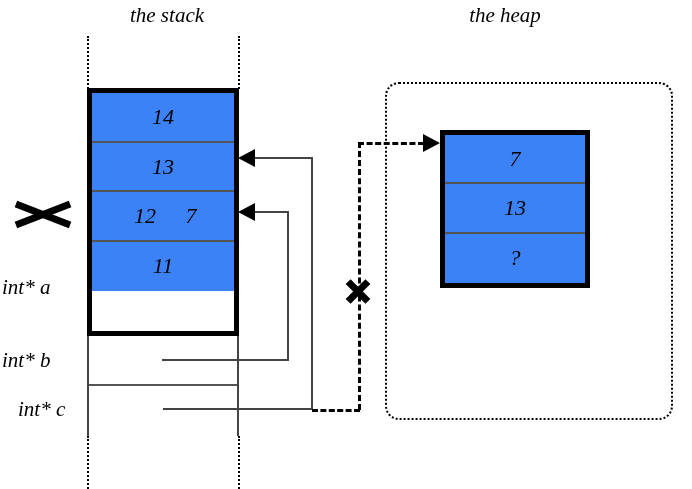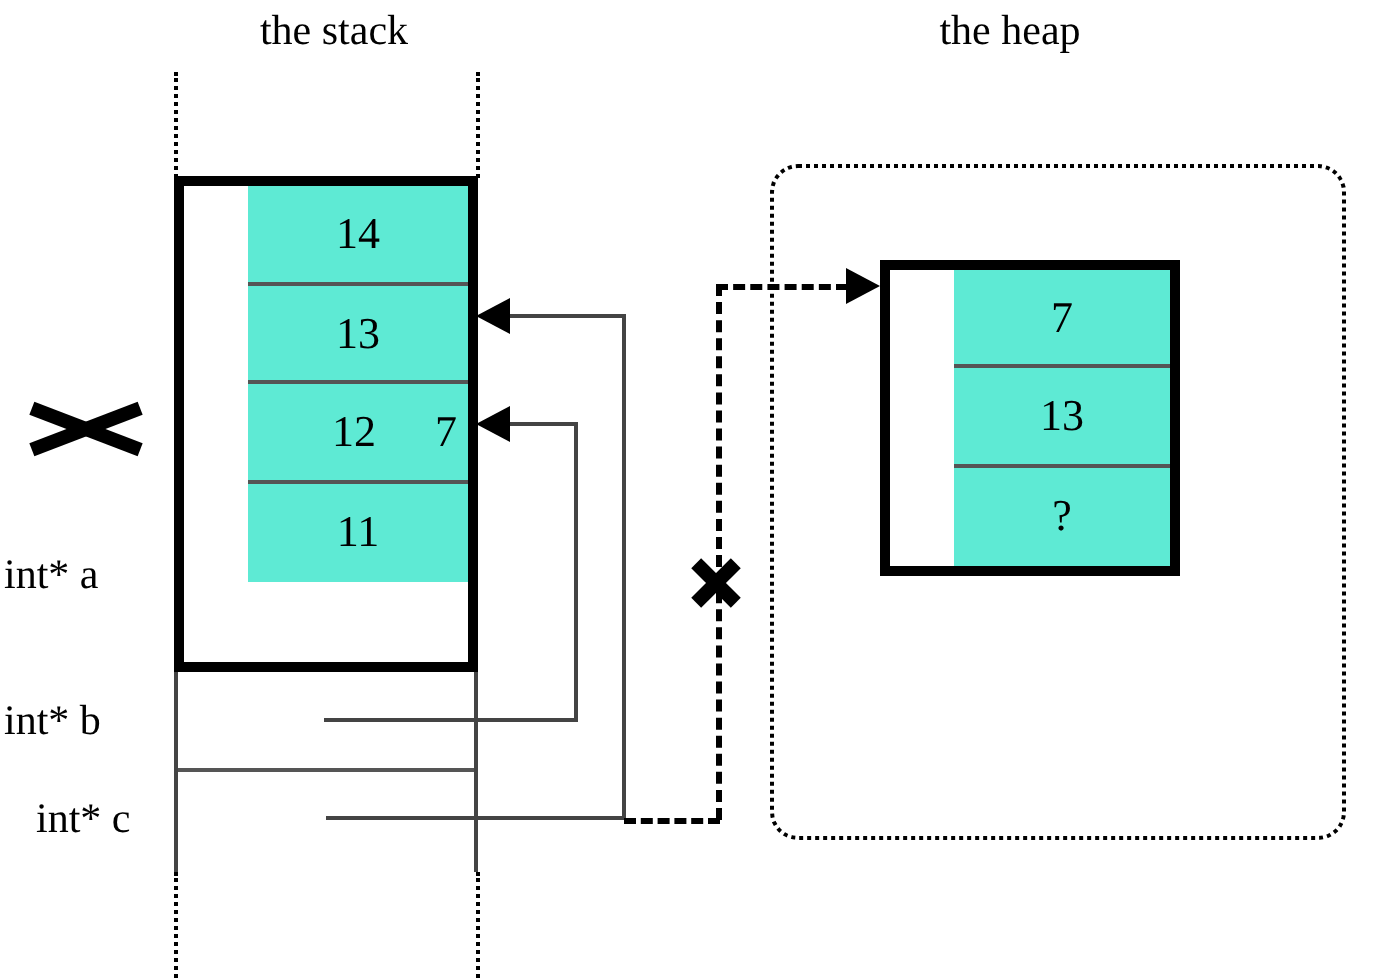--- a/index.html
+++ b/index.html
@@ -9,20 +9,21 @@
     background: #ffffff;
   }
   #page {
     position: relative;
     width: 692px;
     height: 489px;
     background: #ffffff;
     font-family: "Liberation Serif", "DejaVu Serif", serif;
     color: #000000;
     overflow: hidden;
+    font-style: italic;
   }
   .label {
     position: absolute;
     font-family: "Liberation Serif", "DejaVu Serif", serif;
     color: #000;
     white-space: nowrap;
     line-height: 1;
   }
   
   .region-title {
@@ -79,22 +80,21 @@
     background: #fff;
   }
   .cell {
     position: relative;
     box-sizing: border-box;
     height: 49.6px;
     border-bottom: 2px solid #555;
     font-size: 22px;
     text-align: center;
     line-height: 48px;
-    background: #5eead4;
-    margin-left: 32px;
+    background: #3b82f6;
   }
   .cell:last-child { border-bottom: none; }
   .cell-free {
     position: relative;
     box-sizing: border-box;
     height: 50px;
     border-bottom: 2px solid #555;
     background: #fff;
   }
   .cell-free:last-child { border-bottom: none; }

